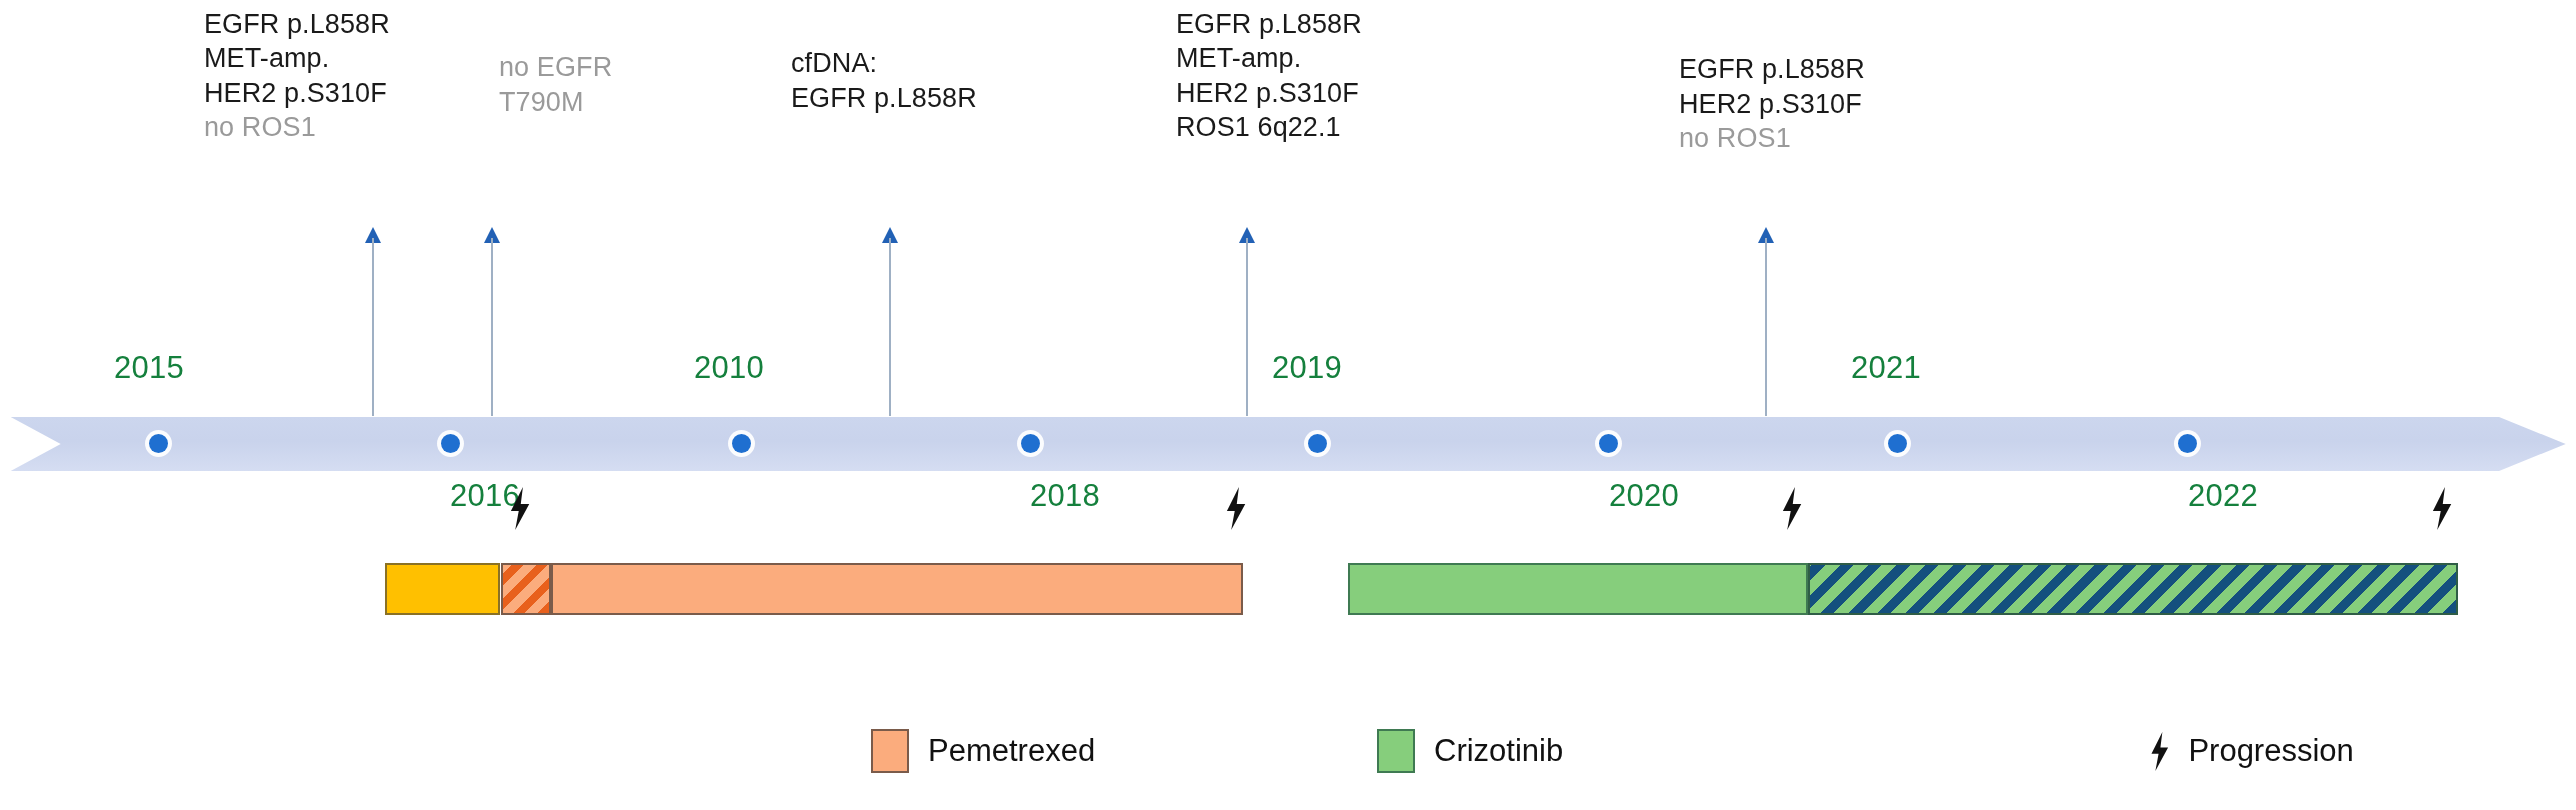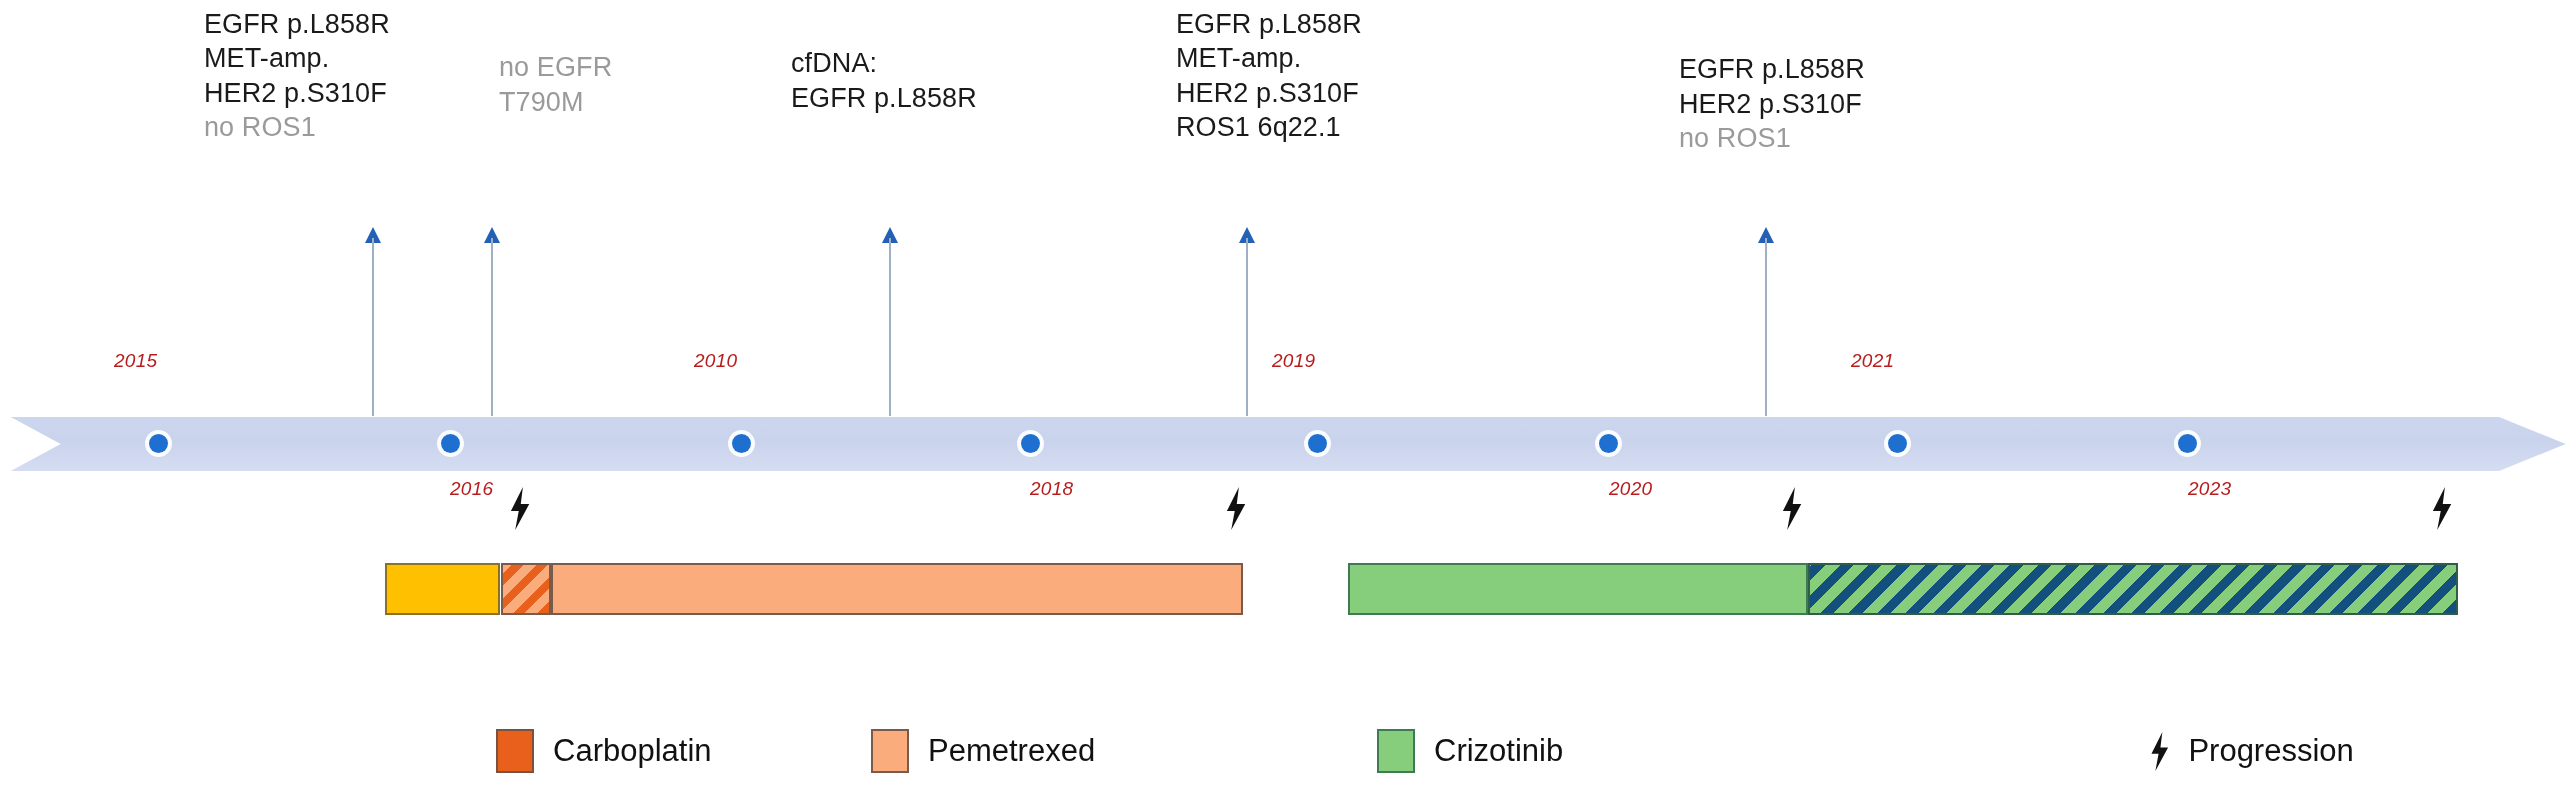--- a/index.html
+++ b/index.html
@@ -20,21 +20,21 @@
   
   .axis{position:absolute;left:10.7px;top:417px;width:2555px;height:54px;}
   .axis .band{position:absolute;left:0;top:0;width:100%;height:54px;
      background:linear-gradient(180deg,#ccd6ee 0%,#c9d3ec 45%,#d5ddf2 100%);
      -webkit-clip-path:polygon(0 0, 2459px 0, 2459px -12px, 2555px 27px, 2459px 66px, 2459px 54px, 0 54px, 50px 27px);
      clip-path:polygon(0 0, 2459px 0, 2459px -12px, 2555px 27px, 2459px 66px, 2459px 54px, 0 54px, 50px 27px);}
   .dot{position:absolute;top:17.4px;width:19px;height:19px;border-radius:50%;background:#1f6fd0;
        box-shadow:0 0 0 4px rgba(255,255,255,.92);}
 
   
-  .yr{position:absolute;font-size:19px;color:#b91c1c;letter-spacing:0.3px;font-style:italic;}
+  .yr{position:absolute;font-size:31px;color:#15803d;letter-spacing:0.3px;}
   .yr.above{top:350px;}
   .yr.below{top:478px;margin-left:48px;}
 
   
   .bolt{position:absolute;font-size:0;line-height:0;}
   .bolt svg{display:block;}
 
   
   .bars{position:absolute;left:0;top:563px;height:52px;width:2576px;}
   .seg{position:absolute;top:0;height:52px;box-sizing:border-box;border:2px solid #6b5b4d;}
@@ -129,21 +129,21 @@
   </div>
 
   <div id="years-layer">
       <span class="yr above" style="left: 114px;">2015</span>
       <span class="yr below" style="left: 402px;">2016</span>
       <span class="yr above" style="left: 694px;">2010</span>
       <span class="yr below" style="left: 982px;">2018</span>
       <span class="yr above" style="left: 1272px;">2019</span>
       <span class="yr below" style="left: 1561px;">2020</span>
       <span class="yr above" style="left: 1851px;">2021</span>
-      <span class="yr below" style="left: 2140px;">2023</span>
+      <span class="yr below" style="left: 2140px;">2022</span>
     </div>
   <div id="bolts-layer">
       <span class="bolt" style="left: 507px; top: 487px;">
         <svg width="25.5" height="43" viewBox="0 0 20 34">
           <path d="M12.5 0 L3 19 L9.2 19 L6.4 34 L17.5 13.5 L10.8 13.5 Z" fill="#111"></path>
         </svg>
       </span>
       <span class="bolt" style="left: 1223px; top: 487px;">
         <svg width="25.5" height="43" viewBox="0 0 20 34">
           <path d="M12.5 0 L3 19 L9.2 19 L6.4 34 L17.5 13.5 L10.8 13.5 Z" fill="#111"></path>
@@ -167,24 +167,20 @@
         <span class="hatch-orange"></span>
       </div>
       <div class="seg pemetrexed" style="left: 551px; width: 692px;"></div>
       <div class="seg crizotinib" style="left: 1348px; width: 460px;"></div>
       <div class="seg crizo-afat" style="left: 1808px; width: 650px;">
         <span class="hatch-blue"></span>
       </div>
     </div>
 
   <div class="legend" id="legend-layer">
-      <div class="lg-item" style="left: 496px;">
-        <span class="sw carboplatin"></span>
-        <span class="lg-label">Carboplatin</span>
-      </div>
       <div class="lg-item" style="left: 871px;">
         <span class="sw pemetrexed"></span>
         <span class="lg-label">Pemetrexed</span>
       </div>
       <div class="lg-item" style="left: 1377px;">
         <span class="sw crizotinib"></span>
         <span class="lg-label">Crizotinib</span>
       </div>
       <div class="lg-item" style="left: 2148px;">
         <span class="lg-bolt">

